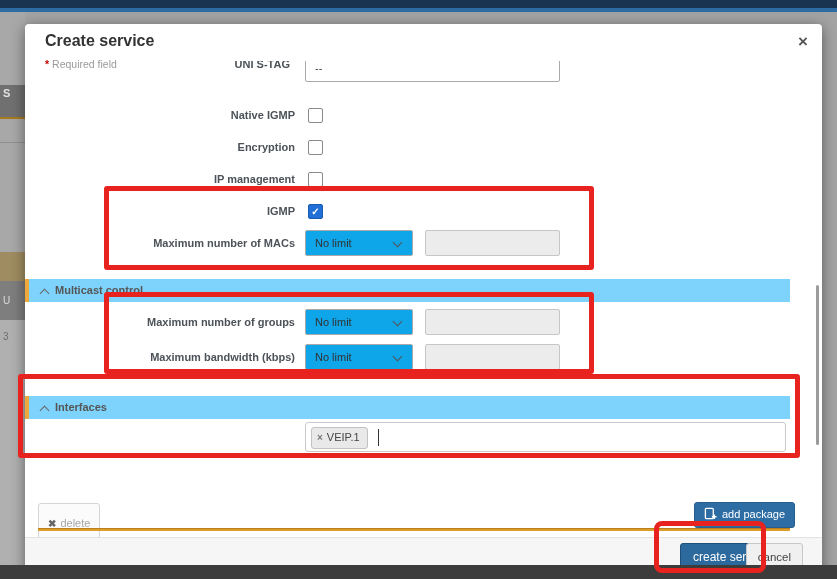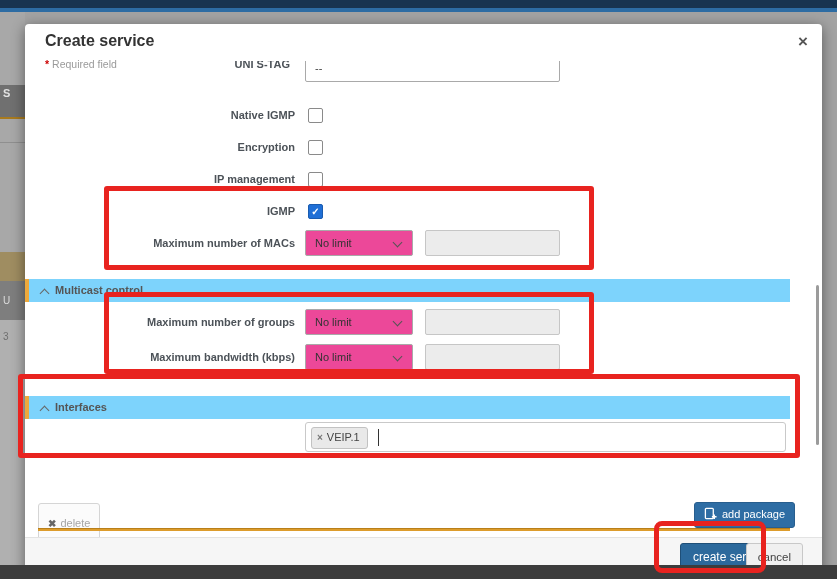--- a/index.html
+++ b/index.html
@@ -35,21 +35,21 @@
   
   .flabel{position:absolute;right:527px;text-align:right;font-size:11px;font-weight:bold;
     color:#4c5258;white-space:nowrap;line-height:14px;}
   .checkbox{position:absolute;left:283px;width:13px;height:13px;background:#fff;
     border:1px solid #8a8a8a;border-radius:2px;}
   .checkbox .mark{display:none;}
   .checkbox.checked{background:#1f6fd6;border-color:#1a5cb0;}
   .checkbox.checked .mark{display:block;color:#fff;font-size:10px;font-weight:bold;
     line-height:13px;text-align:center;}
   .select{position:absolute;left:280px;width:108px;height:26px;border:1px solid #a9a9a9;
-    border-radius:2px;background:#ec4899;box-sizing:border-box;}
+    border-radius:2px;background:#0ea5e9;box-sizing:border-box;}
   .select .val{position:absolute;left:9px;top:0;line-height:24px;font-size:11px;color:#333;}
   .chev{position:absolute;right:11px;top:8px;width:6px;height:6px;
     border-right:1.6px solid #555;border-bottom:1.6px solid #555;transform:rotate(45deg);}
   .dinput{position:absolute;left:400px;width:135px;height:26px;background:#ececec;
     border:1px solid #c6c6c6;border-radius:2px;box-sizing:border-box;}
 
   
   #clip-row{left:0;top:37px;width:792px;height:34px;overflow:hidden;}
   #clip-row .flabel{top:-3px;right:527px;line-height:12px;}
   #clip-input{position:absolute;left:280px;top:-5px;width:255px;height:26px;

